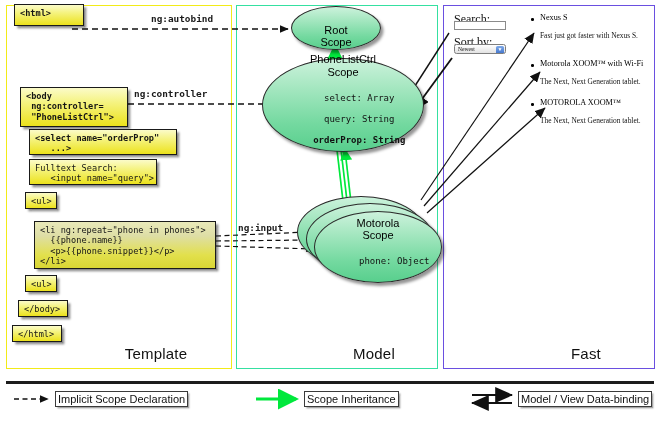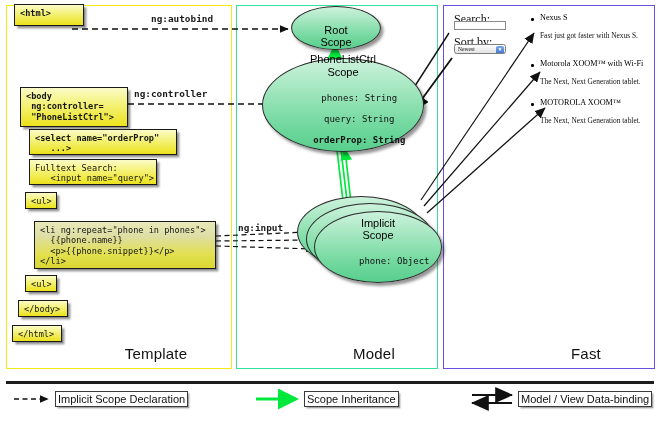--- a/index.html
+++ b/index.html
@@ -198,31 +198,31 @@
       <span>Scope</span>
     </div>
   </div>
 
   <div class="scope" style="left:262px;top:58px;width:160px;height:92px;">
     <div class="stitle">
       <span>PhoneListCtrl</span><br>
       <span>Scope</span>
     </div>
     <div class="sbody">
-      <span>phones: String</span><br>
+      <span>select: Array</span><br>
       <span>query: String</span><br>
       <b>orderProp: String</b>
     </div>
   </div>
 
   <div class="scope" style="left:297px;top:196px;width:126px;height:70px;"></div>
   <div class="scope" style="left:306px;top:203px;width:126px;height:70px;"></div>
   <div class="scope" style="left:314px;top:211px;width:126px;height:70px;">
     <div class="stitle">
-      <span>Implicit</span><br>
+      <span>Motorola</span><br>
       <span>Scope</span>
     </div>
     <div class="sbody">
       <span>phone: Object</span>
     </div>
   </div>
 
   <div class="v-lab" style="left:454px;top:12px;">Search:</div>
   <div id="v-search-input" title=""></div>
 

